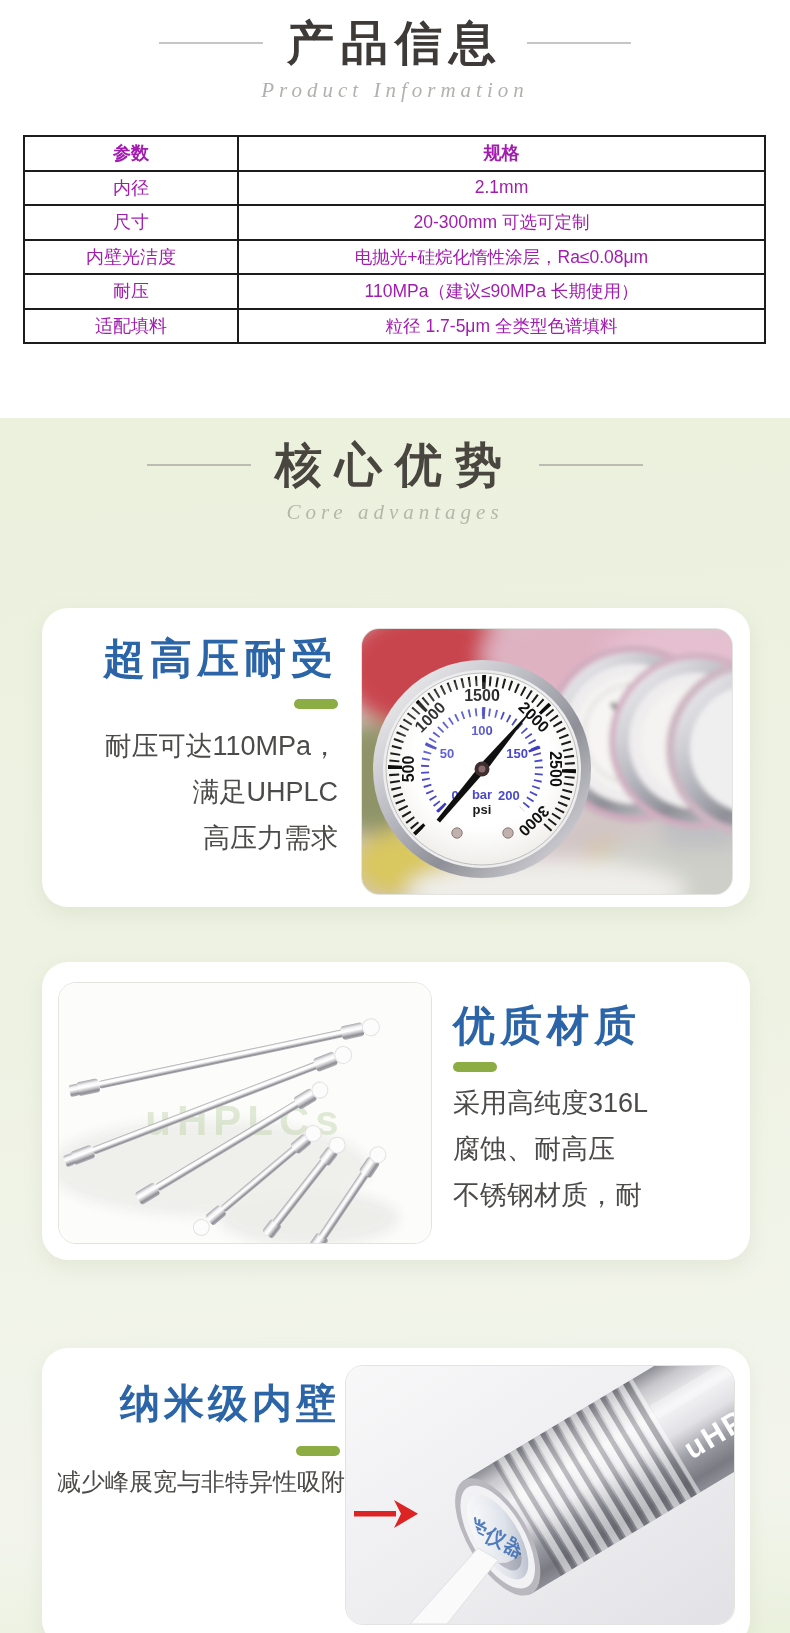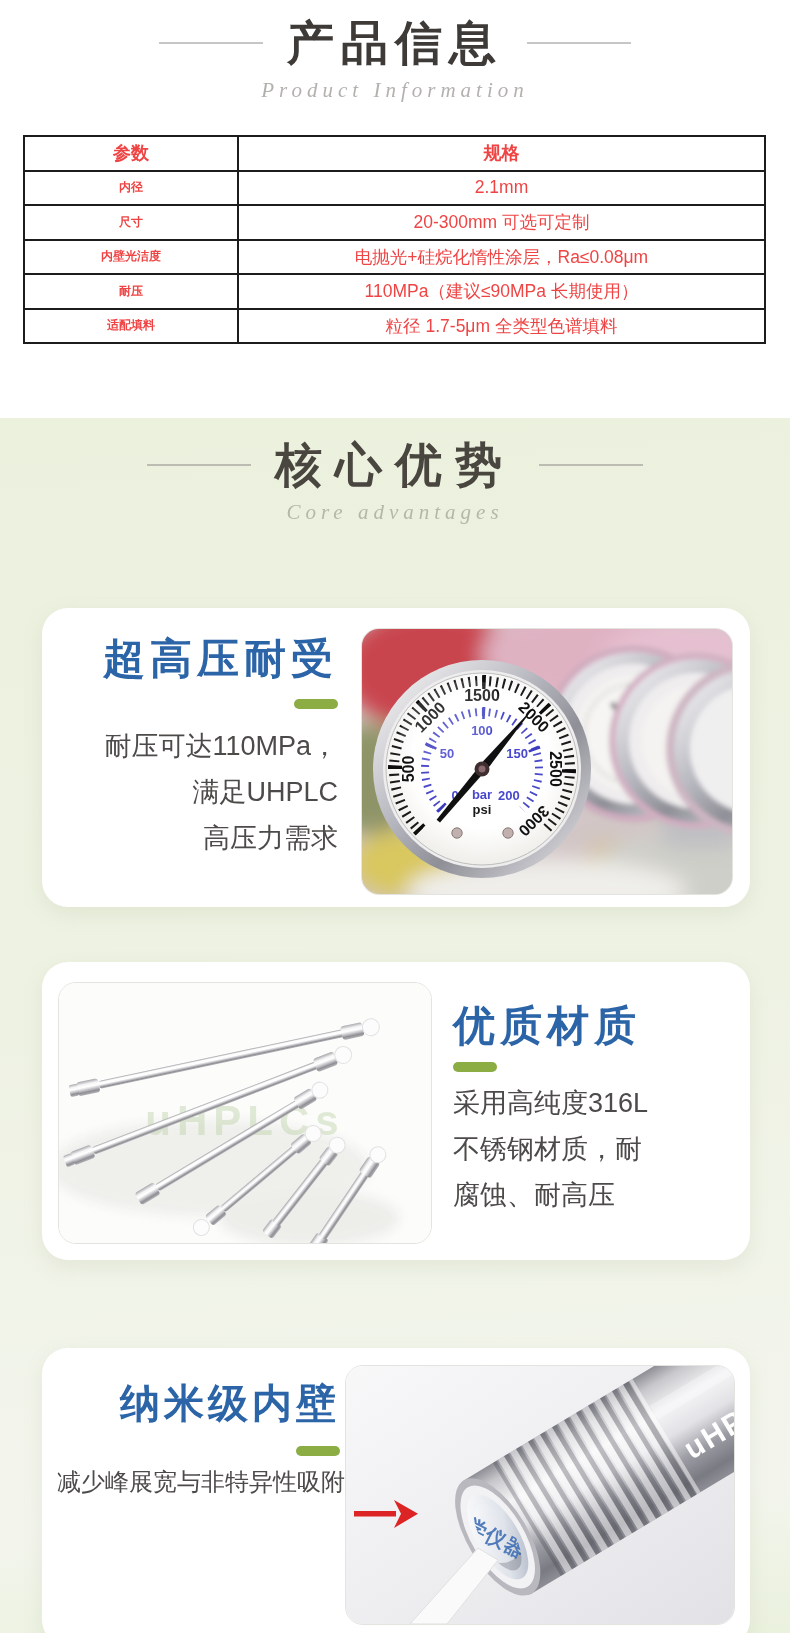--- a/index.html
+++ b/index.html
@@ -19,23 +19,23 @@
   .sec-title{font-size:47px;font-weight:800;color:#3e3a37;letter-spacing:7px;line-height:1.15;}
   .sec-sub{margin-top:8px;font-family:"Liberation Serif",serif;font-style:italic;
     font-size:21px;color:#b3b1ad;letter-spacing:5px;}
   #core-header .h-line{background:#bcbcb2;}
   #core-header .sec-title{color:#49453f;letter-spacing:13px;}
   #core-header .sec-sub{color:#b5b8a8;}
   
   .spec-table{position:absolute;left:23px;top:135px;width:743px;border-collapse:collapse;table-layout:fixed;}
   .spec-table td{
     border:2px solid #1c1c1c;height:32.5px;text-align:center;vertical-align:middle;
-    font-size:17.5px;color:#ef4444;padding:0;font-weight:500;margin-left:41px;
+    font-size:17.5px;color:#a21caf;padding:0;font-weight:500;margin-left:41px;
   }
-  .spec-table td.param{font-weight:700;font-size:12px;}
+  .spec-table td.param{font-weight:400;font-size:18px;}
   .spec-table tr.head td{font-weight:700;font-size:18px;}
   .col-param{width:214px;}
   
   .card{position:absolute;left:42px;width:708px;background:#ffffff;border-radius:26px;
     box-shadow:0 7px 20px rgba(140,152,110,.13);}
   #card1{top:608px;height:299px;}
   #card2{top:962px;height:298px;}
   #card3{top:1310px;height:298px;margin-top:38px;}
   .photo{position:absolute;border-radius:18px;overflow:hidden;border:1px solid #e3e3df;background:#fff;}
   #photo1{right:17px;top:20px;width:370px;height:265px;}
@@ -267,22 +267,22 @@
           <rect x="92" y="-7" width="18" height="14" rx="3" fill="url(#rodG)"></rect>
             <circle cx="116" cy="0" r="8" fill="#fcfcfc" stroke="#e2e2e2"></circle>
         </g>
       </g>
     </svg>
   </div>
   <div class="c2-text">
     <div class="card-title">优质材质</div>
     <div><span class="accent-bar"></span></div>
     <div class="card-line">采用高纯度316L</div>
+    <div class="card-line">腐蚀、耐高压</div>
     <div class="card-line">不锈钢材质，耐</div>
-    <div class="card-line">腐蚀、耐高压</div>
   </div>
 </div>
 
 <div class="card" id="card3">
   <div class="c3-text">
     <div class="card-title">纳米级内壁</div>
     <div><span class="accent-bar"></span></div>
     <div class="card-line">减少峰展宽与非特异性吸附</div>
   </div>
   <div class="photo" id="photo3">

